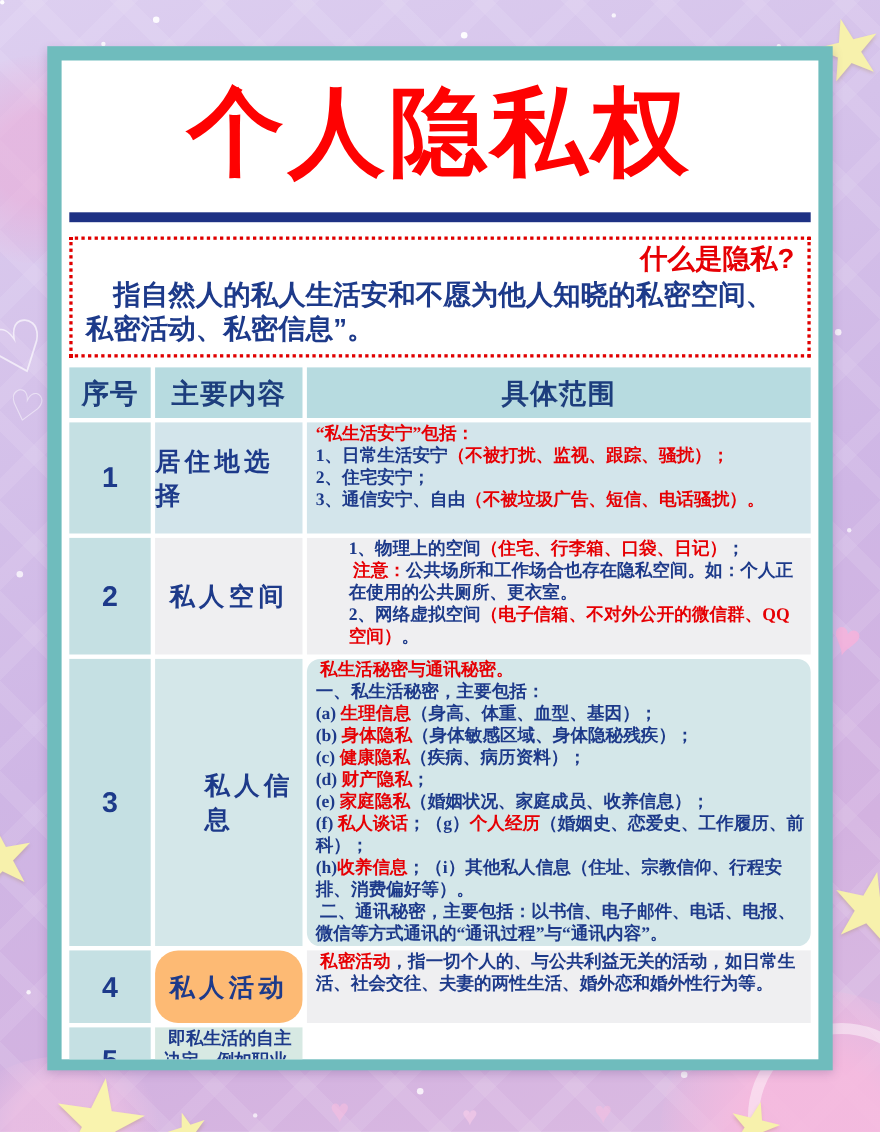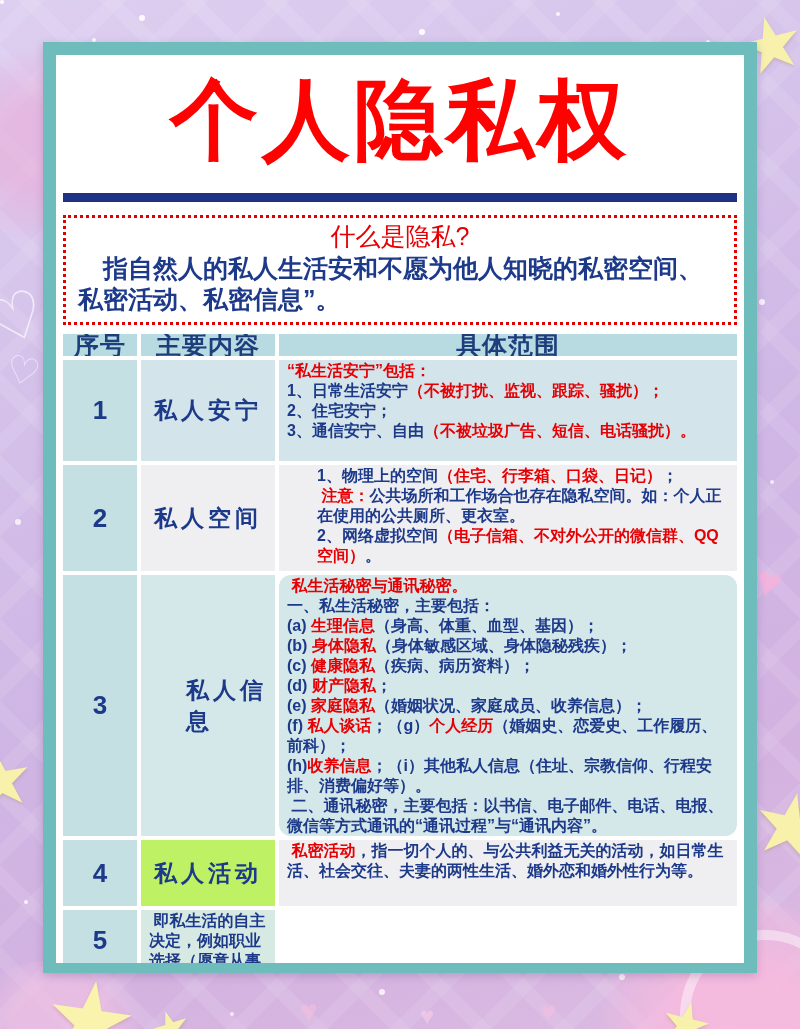--- a/index.html
+++ b/index.html
@@ -50,37 +50,37 @@
   
   .card{position:absolute;left:43px;top:42px;width:714px;height:931px;
     background:var(--frame-teal,#6fbcbd);padding:13px 13px 10px 13px;box-sizing:border-box;
     box-shadow:0 3px 8px rgba(90,60,120,.25);}
   .card-inner{background:#ffffff;width:688px;height:908px;padding:0 7px;box-sizing:border-box;overflow:hidden;}
   .title{margin:0;padding-top:14px;height:118px;text-align:center;
     font-size:88px;font-weight:900;letter-spacing:4px;line-height:1.15;color:var(--title-red,#fe0202);}
   .rule{height:9px;background:var(--rule-navy,#1e3184);margin-top:6px;}
   .intro{margin-top:13px;border:3px dotted var(--dotted-border-red,#e00000);
     padding:3px 12px 8px 12px;box-sizing:border-box;}
-  .intro-h{text-align:center;font-size:25px;font-weight:normal;color:var(--accent-red,#e60004);line-height:1.2;}
+  .intro-h{text-align:right;font-size:25px;font-weight:bold;color:var(--accent-red,#e60004);line-height:1.2;}
   .intro-b{font-size:25px;font-weight:bold;color:var(--navy,#1d3a8a);line-height:1.22;
     text-indent:1em;margin-top:2px;}
   
   .ptable{margin-top:9px;}
   .trow{display:grid;grid-template-columns:74px 134px 1fr;column-gap:4px;margin-bottom:4px;}
   .cell{box-sizing:border-box;overflow:hidden;}
-  .thead{height:22px;text-align:right;}
+  .thead{height:46px;text-align:right;}
   .thead .cell{background:var(--header-bg,#b7dbe0);display:flex;align-items:center;justify-content:center;
     font-size:25px;font-weight:bold;color:var(--header-navy,#1d3e7d);letter-spacing:1px;}
   .r1{height:101px}.r2{height:106px}.r3{height:261px}.r4{height:66px}.r5{height:61px}
   .num{background:var(--number-cell-bg,#c5e0e3);display:flex;align-items:center;justify-content:center;
     font-size:26px;font-weight:bold;color:var(--navy,#1d3a8a);}
   .scope{display:flex;align-items:center;justify-content:center;
     font-size:23px;font-weight:bold;color:var(--navy,#1d3a8a);letter-spacing:4px;}
   .content{font-size:16px;font-weight:bold;line-height:20px;padding:1px 6px 0 8px;
-    white-space:pre-wrap;color:var(--navy,#1d3a8a);}
+    white-space:pre-wrap;color:var(--navy,#1d3a8a);font-family:Liberation Serif, serif;}
   .seg-red{color:var(--accent-red,#e60004);}
   .seg-blue{color:var(--navy,#1d3a8a);}
 </style>
 </head>
 <body>
 
 <div class="bg">
   <div class="lattice"></div>
   <div class="blob blob-tl"></div>
   <div class="blob blob-br"></div>
@@ -114,21 +114,21 @@
 
     <div class="ptable">
       <div class="trow thead">
         <div class="cell">序号</div>
         <div class="cell">主要内容</div>
         <div class="cell">具体范围</div>
       </div>
       <div>
           <div class="trow r1">
             <div class="cell num">1</div>
-            <div class="cell scope" style="background: rgb(211, 229, 235);">私人安宁</div>
+            <div class="cell scope" style="background: rgb(211, 229, 235);">居住地选择</div>
             <div class="cell content" style="background: rgb(211, 229, 235);"><span class="seg-red">“私生活安宁”包括：</span><span class="seg-blue">
 1、日常生活安宁</span><span class="seg-red">（不被打扰、监视、跟踪、骚扰）；</span><span class="seg-blue">
 2、住宅安宁；
 3、通信安宁、自由</span><span class="seg-red">（不被垃圾广告、短信、电话骚扰）。</span></div>
           </div>
           <div class="trow r2">
             <div class="cell num">2</div>
             <div class="cell scope" style="background: rgb(239, 239, 241);">私人空间</div>
             <div class="cell content" style="background: rgb(239, 239, 241); padding-left: 38px;"><span class="seg-blue">1、物理上的空间</span><span class="seg-red">（住宅、行李箱、口袋、日记）</span><span class="seg-blue">；
  </span><span class="seg-red">注意：</span><span class="seg-blue">公共场所和工作场合也存在隐私空间。如：个人正在使用的公共厕所、更衣室。
@@ -143,21 +143,21 @@
 (b) </span><span class="seg-red">身体隐私</span><span class="seg-blue">（身体敏感区域、身体隐秘残疾）；
 (c) </span><span class="seg-red">健康隐私</span><span class="seg-blue">（疾病、病历资料）；
 (d) </span><span class="seg-red">财产隐私</span><span class="seg-blue">；
 (e) </span><span class="seg-red">家庭隐私</span><span class="seg-blue">（婚姻状况、家庭成员、收养信息）；
 (f) </span><span class="seg-red">私人谈话</span><span class="seg-blue">；（g）</span><span class="seg-red">个人经历</span><span class="seg-blue">（婚姻史、恋爱史、工作履历、前科）；
 (h)</span><span class="seg-red">收养信息</span><span class="seg-blue">；（i）其他私人信息（住址、宗教信仰、行程安排、消费偏好等）。
  二、通讯秘密，主要包括：以书信、电子邮件、电话、电报、微信等方式通讯的“通讯过程”与“通讯内容”。</span></div>
           </div>
           <div class="trow r4">
             <div class="cell num">4</div>
-            <div class="cell scope" style="background: #bef264;">私人活动</div>
+            <div class="cell scope" style="background: #fdba74; border-radius: 21px;">私人活动</div>
             <div class="cell content" style="background: rgb(239, 239, 241);"><span class="seg-red"> 私密活动</span><span class="seg-blue">，指一切个人的、与公共利益无关的活动，如日常生活、社会交往、夫妻的两性生活、婚外恋和婚外性行为等。</span></div>
           </div>
           <div class="trow r5">
             <div class="cell num">5</div>
             <div class="cell content" style="background: rgb(215, 233, 227);"><span class="seg-blue"> 即私生活的自主决定，例如职业选择（愿意从事此种职业而不愿意从事其他职业），居住地选择（选择定居A处而非他处）、是否生育等。</span></div>
           </div>
         </div>
     </div>
 
   </div>

